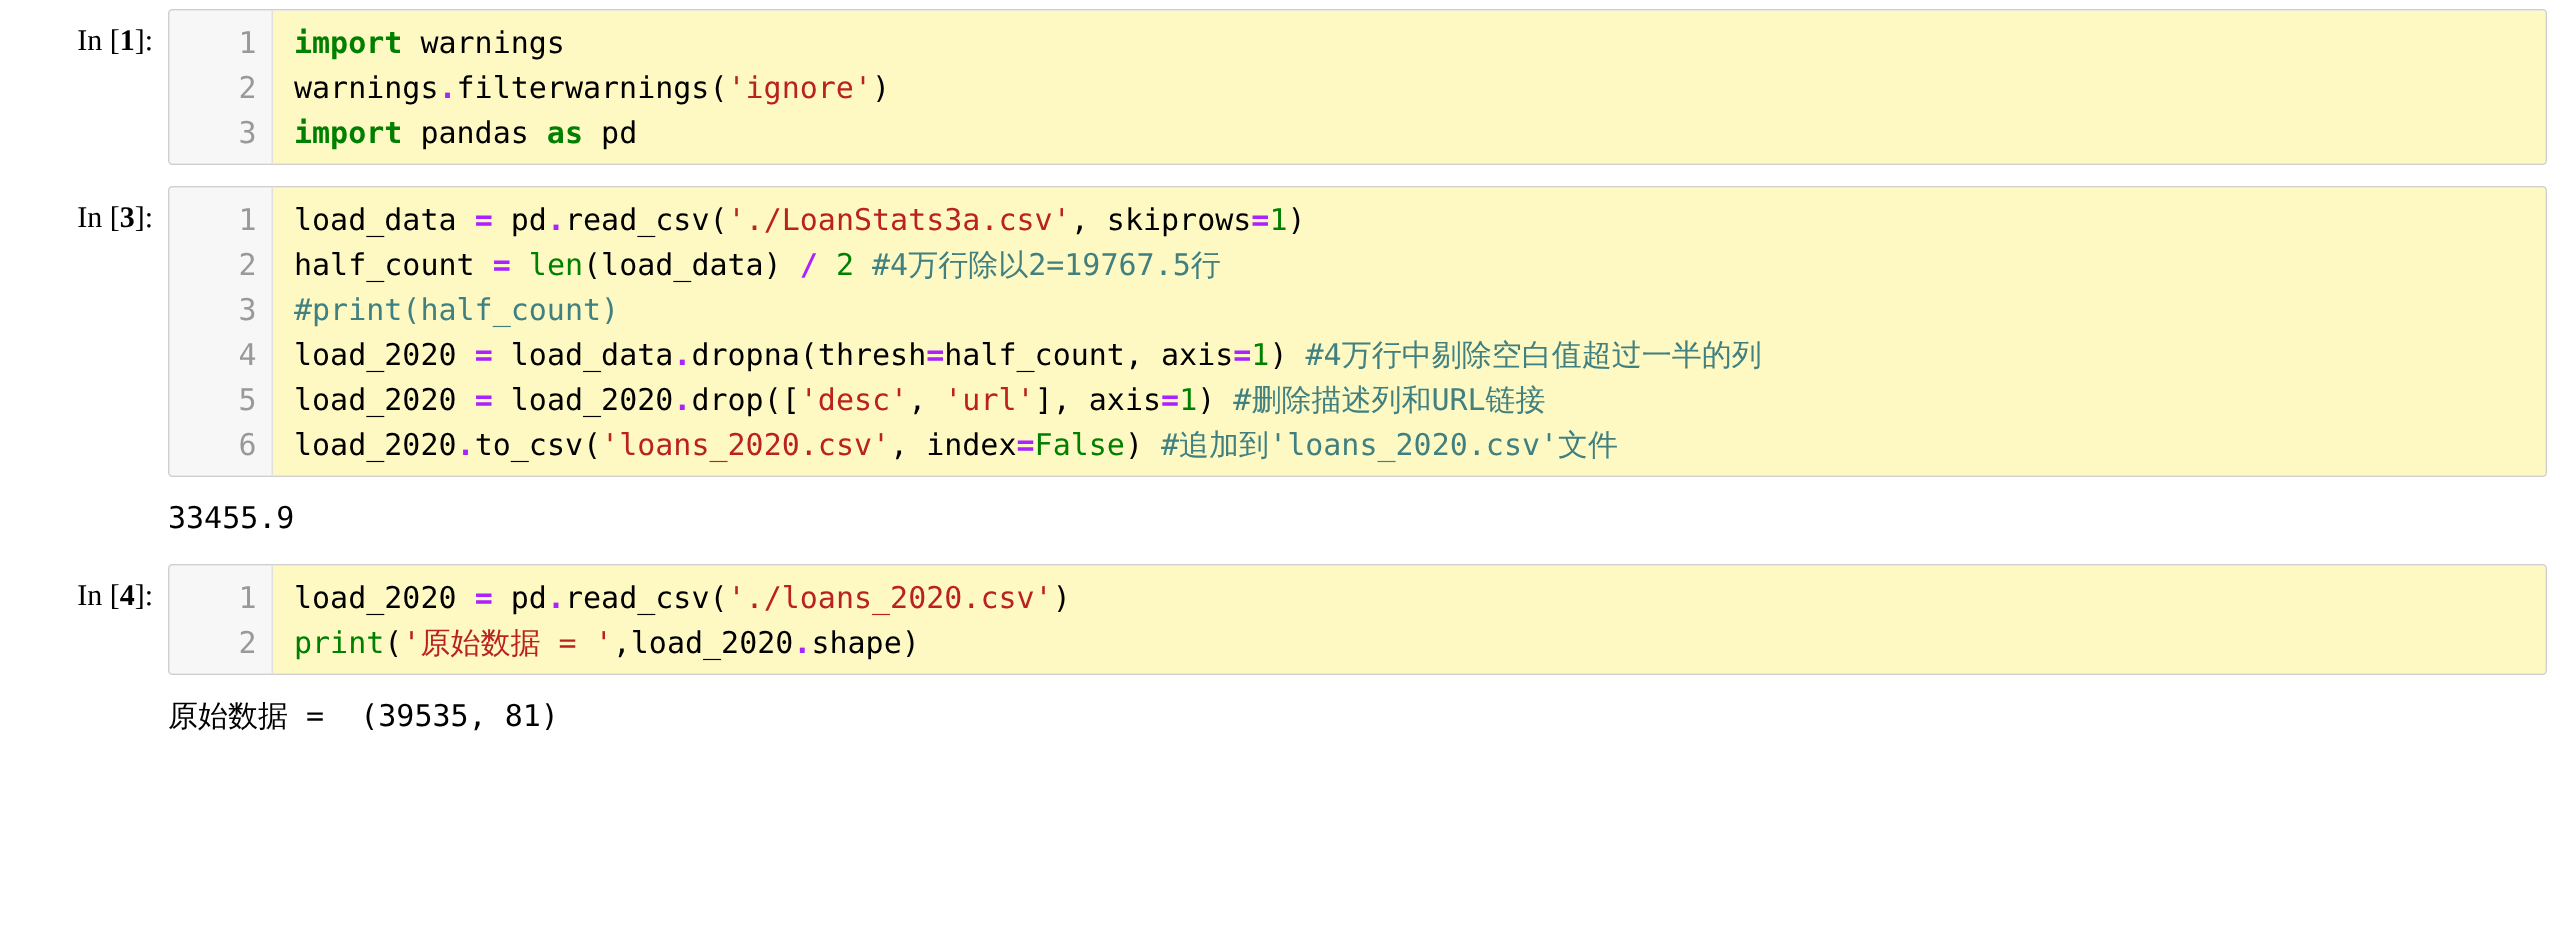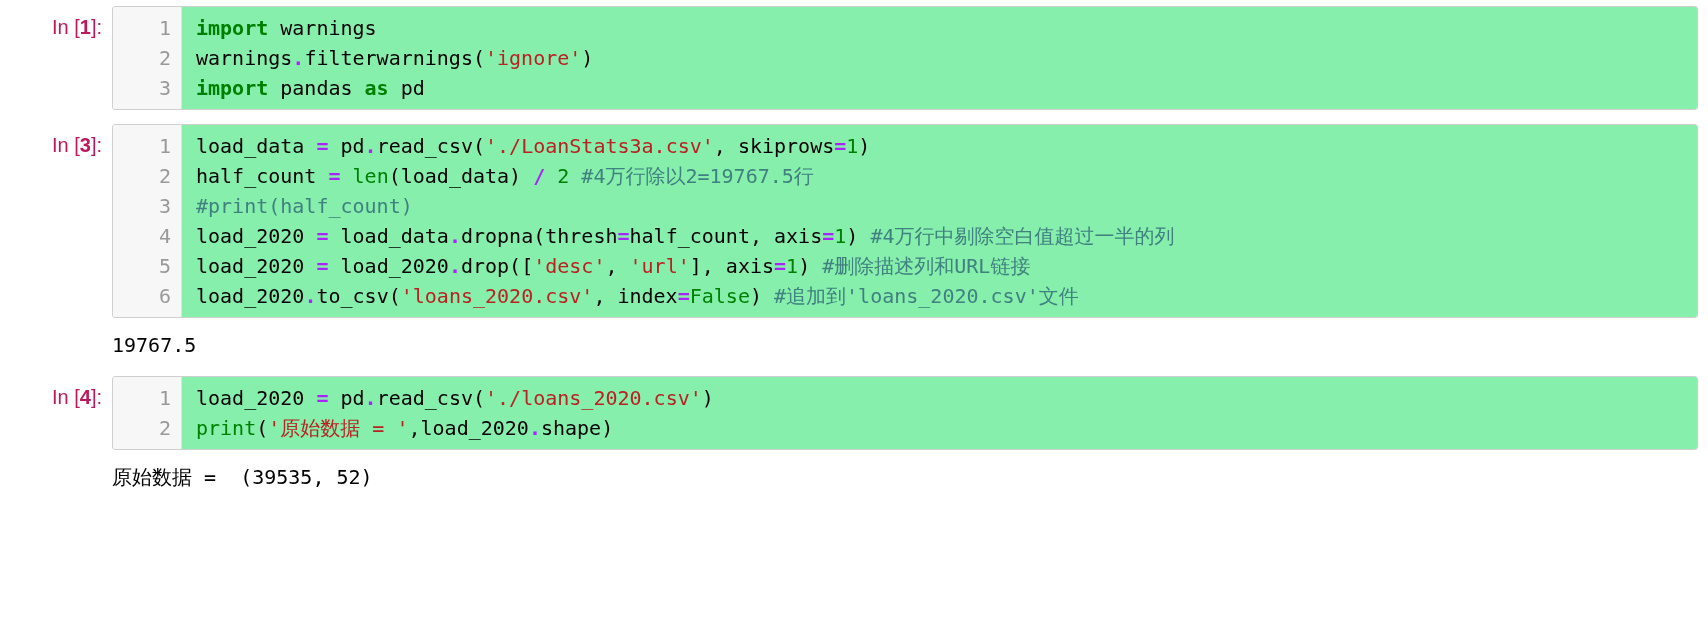--- a/index.html
+++ b/index.html
@@ -1,21 +1,21 @@
 <!DOCTYPE html>
 <html><head>
 <meta charset="utf-8">
 <style>
   html,body{margin:0;padding:0;background:#fff;font-family:ui-monospace,SFMono-Regular,Menlo,Monaco,Consolas,monospace;font-size:20px;line-height:1.5;color:#000}
   .cell{display:flex;align-items:flex-start;padding:6px 10px 8px 10px}
-  .prompt{width:92px;flex:0 0 92px;text-align:right;padding:6px 10px 0 0;color:#be185d;font-family:Liberation Sans, sans-serif;white-space:nowrap}
+  .prompt{width:92px;flex:0 0 92px;text-align:right;padding:6px 10px 0 0;color:#000000;font-family:Liberation Serif, serif;white-space:nowrap}
   .prompt .n{font-weight:bold}
   .input-area{flex:1;border:1px solid #cfcfcf;border-radius:3px;background:#f7f7f7;display:flex;overflow:hidden}
   .gutter{background:#f7f7f7;border-right:1px solid #e0e0e0;padding:6px 10px 6px 14px;text-align:right;color:#999;user-select:none;min-width:44px}
-  .code{padding:6px 14px 6px 14px;white-space:pre;background:#86efac;flex:1;overflow-x:auto}
+  .code{padding:6px 14px 6px 14px;white-space:pre;background:#fef9c3;flex:1;overflow-x:auto}
   .output-row{display:flex;padding:4px 10px 10px 10px}
   .output-area{margin-left:102px;white-space:pre;font-family:inherit;color:#000}
   .kw{color:#008000;font-weight:bold}
   .bi{color:#008000}
   .op{color:#AA22FF;font-weight:bold}
   .num{color:#008000}
   .str{color:#BA2121}
   .cm{color:#408080;}
   .bool{color:#008000;font-weight:normal}
   .id{color:#000}
@@ -43,28 +43,28 @@
           <div>2</div>
           <div>3</div>
           <div>4</div>
           <div>5</div>
           <div>6</div>
         </div>
         <div class="code"><div><span class="id">load_data </span><span class="op">=</span><span class="id"> pd</span><span class="op">.</span><span class="id">read_csv(</span><span class="str">'./LoanStats3a.csv'</span><span class="id">, skiprows</span><span class="op">=</span><span class="num">1</span><span class="id">)</span></div><div><span class="id">half_count </span><span class="op">=</span><span class="id"> </span><span class="bi">len</span><span class="id">(load_data) </span><span class="op">/</span><span class="id"> </span><span class="num">2</span><span class="id"> </span><span class="cm">#4万行除以2=19767.5行</span></div><div><span class="cm">#print(half_count)</span></div><div><span class="id">load_2020 </span><span class="op">=</span><span class="id"> load_data</span><span class="op">.</span><span class="id">dropna(thresh</span><span class="op">=</span><span class="id">half_count, axis</span><span class="op">=</span><span class="num">1</span><span class="id">) </span><span class="cm">#4万行中剔除空白值超过一半的列</span></div><div><span class="id">load_2020 </span><span class="op">=</span><span class="id"> load_2020</span><span class="op">.</span><span class="id">drop([</span><span class="str">'desc'</span><span class="id">, </span><span class="str">'url'</span><span class="id">], axis</span><span class="op">=</span><span class="num">1</span><span class="id">) </span><span class="cm">#删除描述列和URL链接</span></div><div><span class="id">load_2020</span><span class="op">.</span><span class="id">to_csv(</span><span class="str">'loans_2020.csv'</span><span class="id">, index</span><span class="op">=</span><span class="bool">False</span><span class="id">) </span><span class="cm">#追加到'loans_2020.csv'文件</span></div></div>
       </div>
     </div>
     <div class="output-row">
-      <div class="output-area">19767.5</div>
+      <div class="output-area">33455.9</div>
     </div>
     <div class="cell">
       <div class="prompt"><span>In [</span><span class="n">4</span><span>]:</span></div>
       <div class="input-area">
         <div class="gutter">
           <div>1</div>
           <div>2</div>
         </div>
         <div class="code"><div><span class="id">load_2020 </span><span class="op">=</span><span class="id"> pd</span><span class="op">.</span><span class="id">read_csv(</span><span class="str">'./loans_2020.csv'</span><span class="id">)</span></div><div><span class="bi">print</span><span class="id">(</span><span class="str">'原始数据 = '</span><span class="id">,load_2020</span><span class="op">.</span><span class="id">shape)</span></div></div>
       </div>
     </div>
     <div class="output-row">
-      <div class="output-area">原始数据 =  (39535, 52)</div>
+      <div class="output-area">原始数据 =  (39535, 81)</div>
     </div>
   </div>
 
 </body></html>

